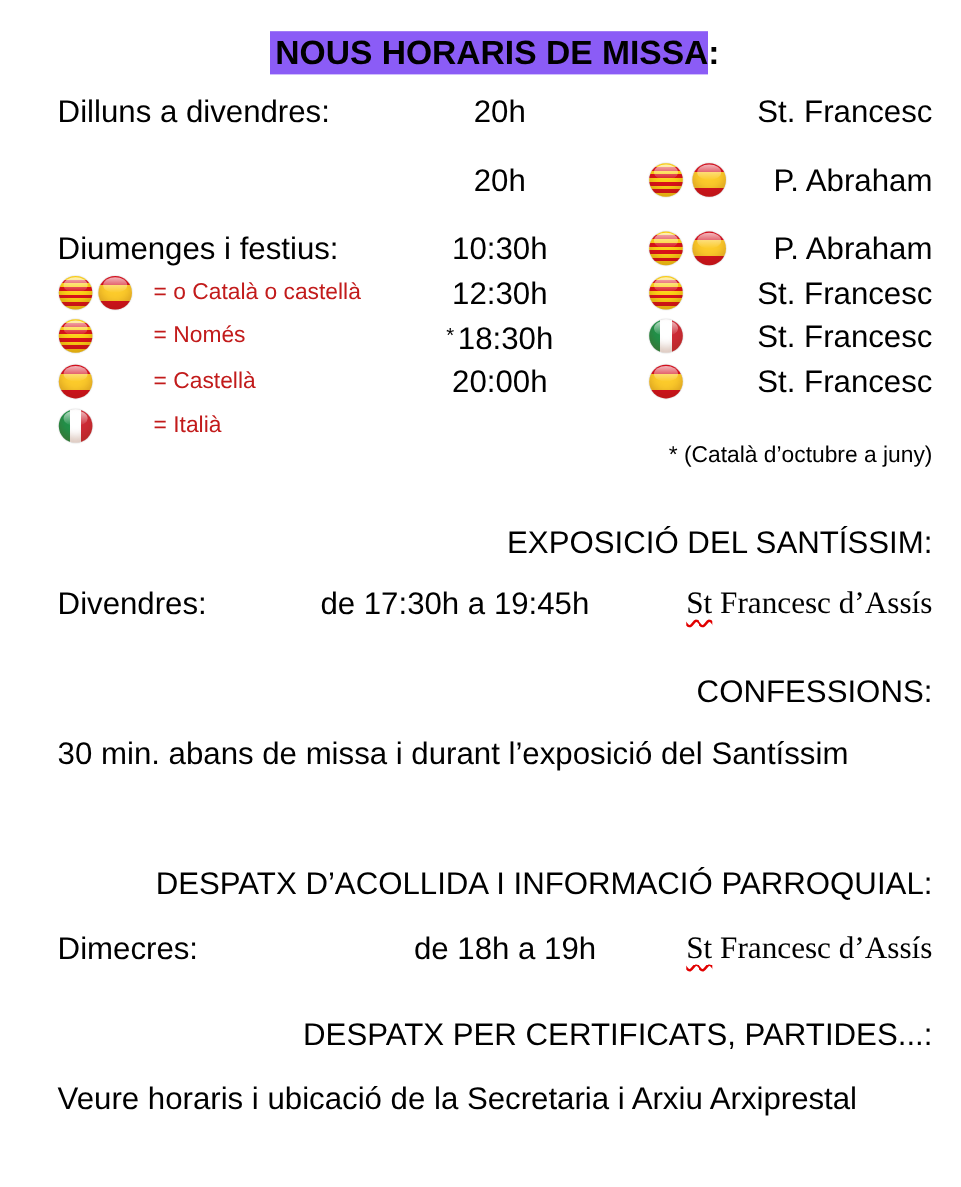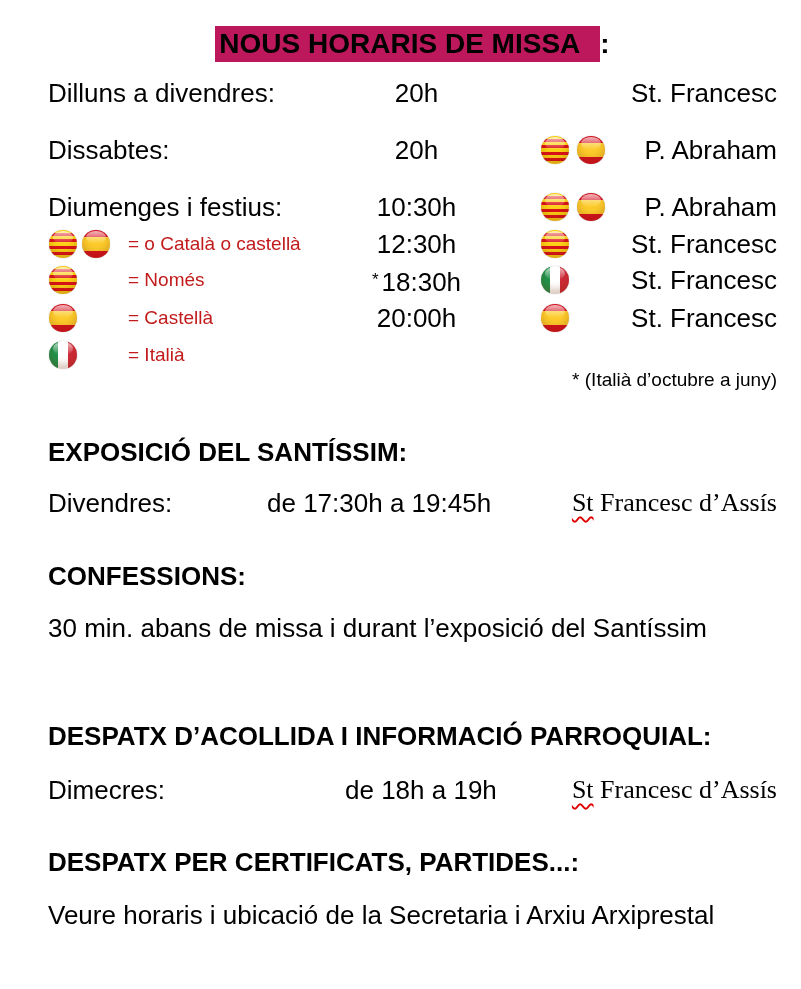--- a/index.html
+++ b/index.html
@@ -17,21 +17,21 @@
   .title-line {
     position: absolute;
     left: 48px;
     width: 729px;
     text-align: center;
     font-size: 28px;
     font-weight: 700;
     line-height: 38px;
     white-space: nowrap;
   }
-  .hl { background: #be185d; padding: 2px 20px 3px 4px; }
+  .hl { background: #8b5cf6; padding: 2px 0 3px 4px; }
 
   
   .srow {
     position: absolute;
     left: 0; right: 0;
     height: 34px;
     line-height: 34px;
     white-space: nowrap;
   }
   .lbl { position: absolute; left: 48px; }
@@ -53,22 +53,22 @@
     left: 400px; width: 377px;
     text-align: right;
     font-size: 19px;
     line-height: 28px;
     white-space: nowrap;
   }
 
   .heading {
     position: absolute;
     left: 48px; width: 729px;
-    text-align: left;
-    font-weight: 700;
+    text-align: right;
+    font-weight: 400;
     line-height: 34px;
     white-space: nowrap;
   }
   .bodyline {
     position: absolute;
     left: 48px;
     line-height: 34px;
     white-space: nowrap;
   }
 
@@ -117,21 +117,20 @@
 
   <div class="title-line" style="top:25px"><span class="hl">NOUS HORARIS DE MISSA</span><span>:</span></div>
 
   <div class="srow" style="top:76px">
     <span class="lbl">Dilluns a divendres:</span>
     <span class="cell-time">20h</span>
     <span class="cell-loc">St. Francesc</span>
   </div>
 
   <div class="srow" style="top:133px">
-    <span class="lbl">Dissabtes:</span>
     <span class="cell-time">20h</span>
     <span class="cell-flags">
       <span class="flag flag-catalan"></span>
       <span class="flag flag-spanish"></span>
     </span>
     <span class="cell-loc">P. Abraham</span>
   </div>
 
   <div class="srow" style="top:190px">
     <span class="lbl">Diumenges i festius:</span>
@@ -189,21 +188,21 @@
     <span class="legend-label">= Italià</span>
   </div>
 
   <div class="srow" style="top:301px">
     <span class="legend-flags">
       <span class="flag flag-spanish"></span>
     </span>
     <span class="legend-label">= Castellà</span>
   </div>
 
-  <div class="footnote" style="top:366px">* (Italià d’octubre a juny)</div>
+  <div class="footnote" style="top:366px">* (Català d’octubre a juny)</div>
 
   <div class="heading" style="top:435px">EXPOSICIÓ DEL SANTÍSSIM:</div>
   <div class="srow" style="top:486px">
     <span class="lbl">Divendres:</span>
     <span style="position:absolute;left:267px">de 17:30h a 19:45h</span>
     <span class="loc-right"><span class="spellcheck">St</span><span> Francesc d’Assís</span></span>
   </div>
 
   <div class="heading" style="top:559px">CONFESSIONS:</div>
   <div class="bodyline" style="top:611px">30 min. abans de missa i durant l’exposició del Santíssim</div>

